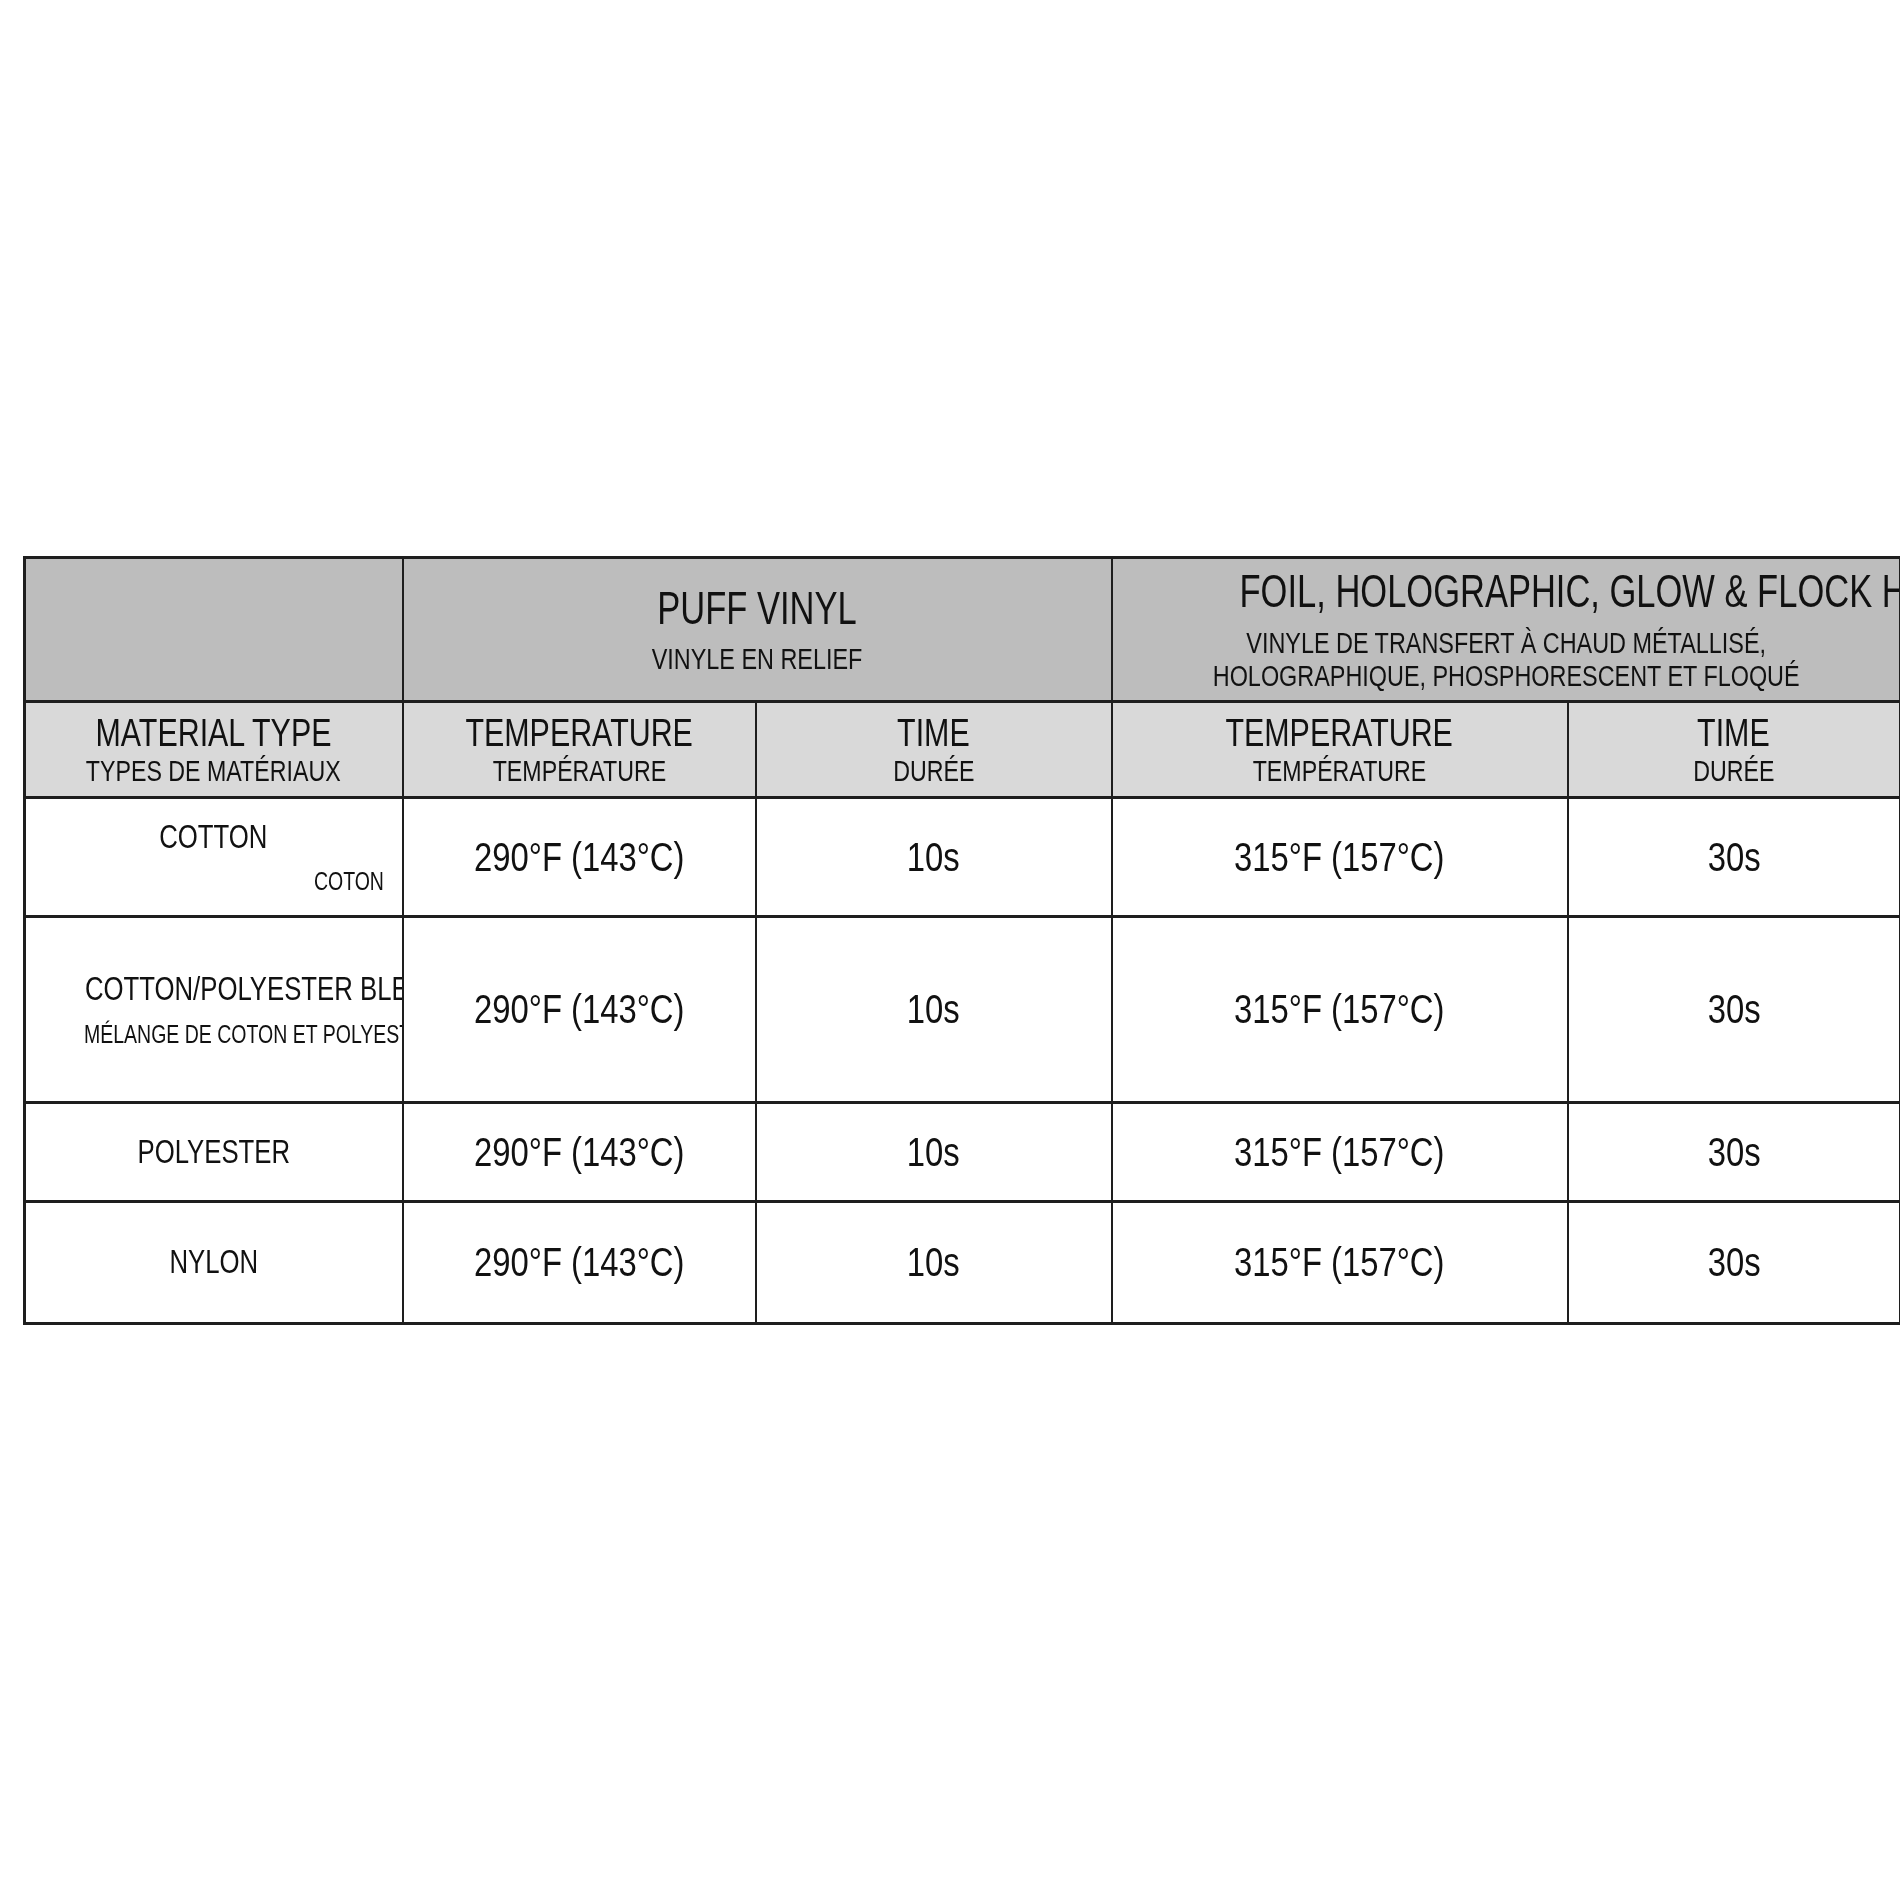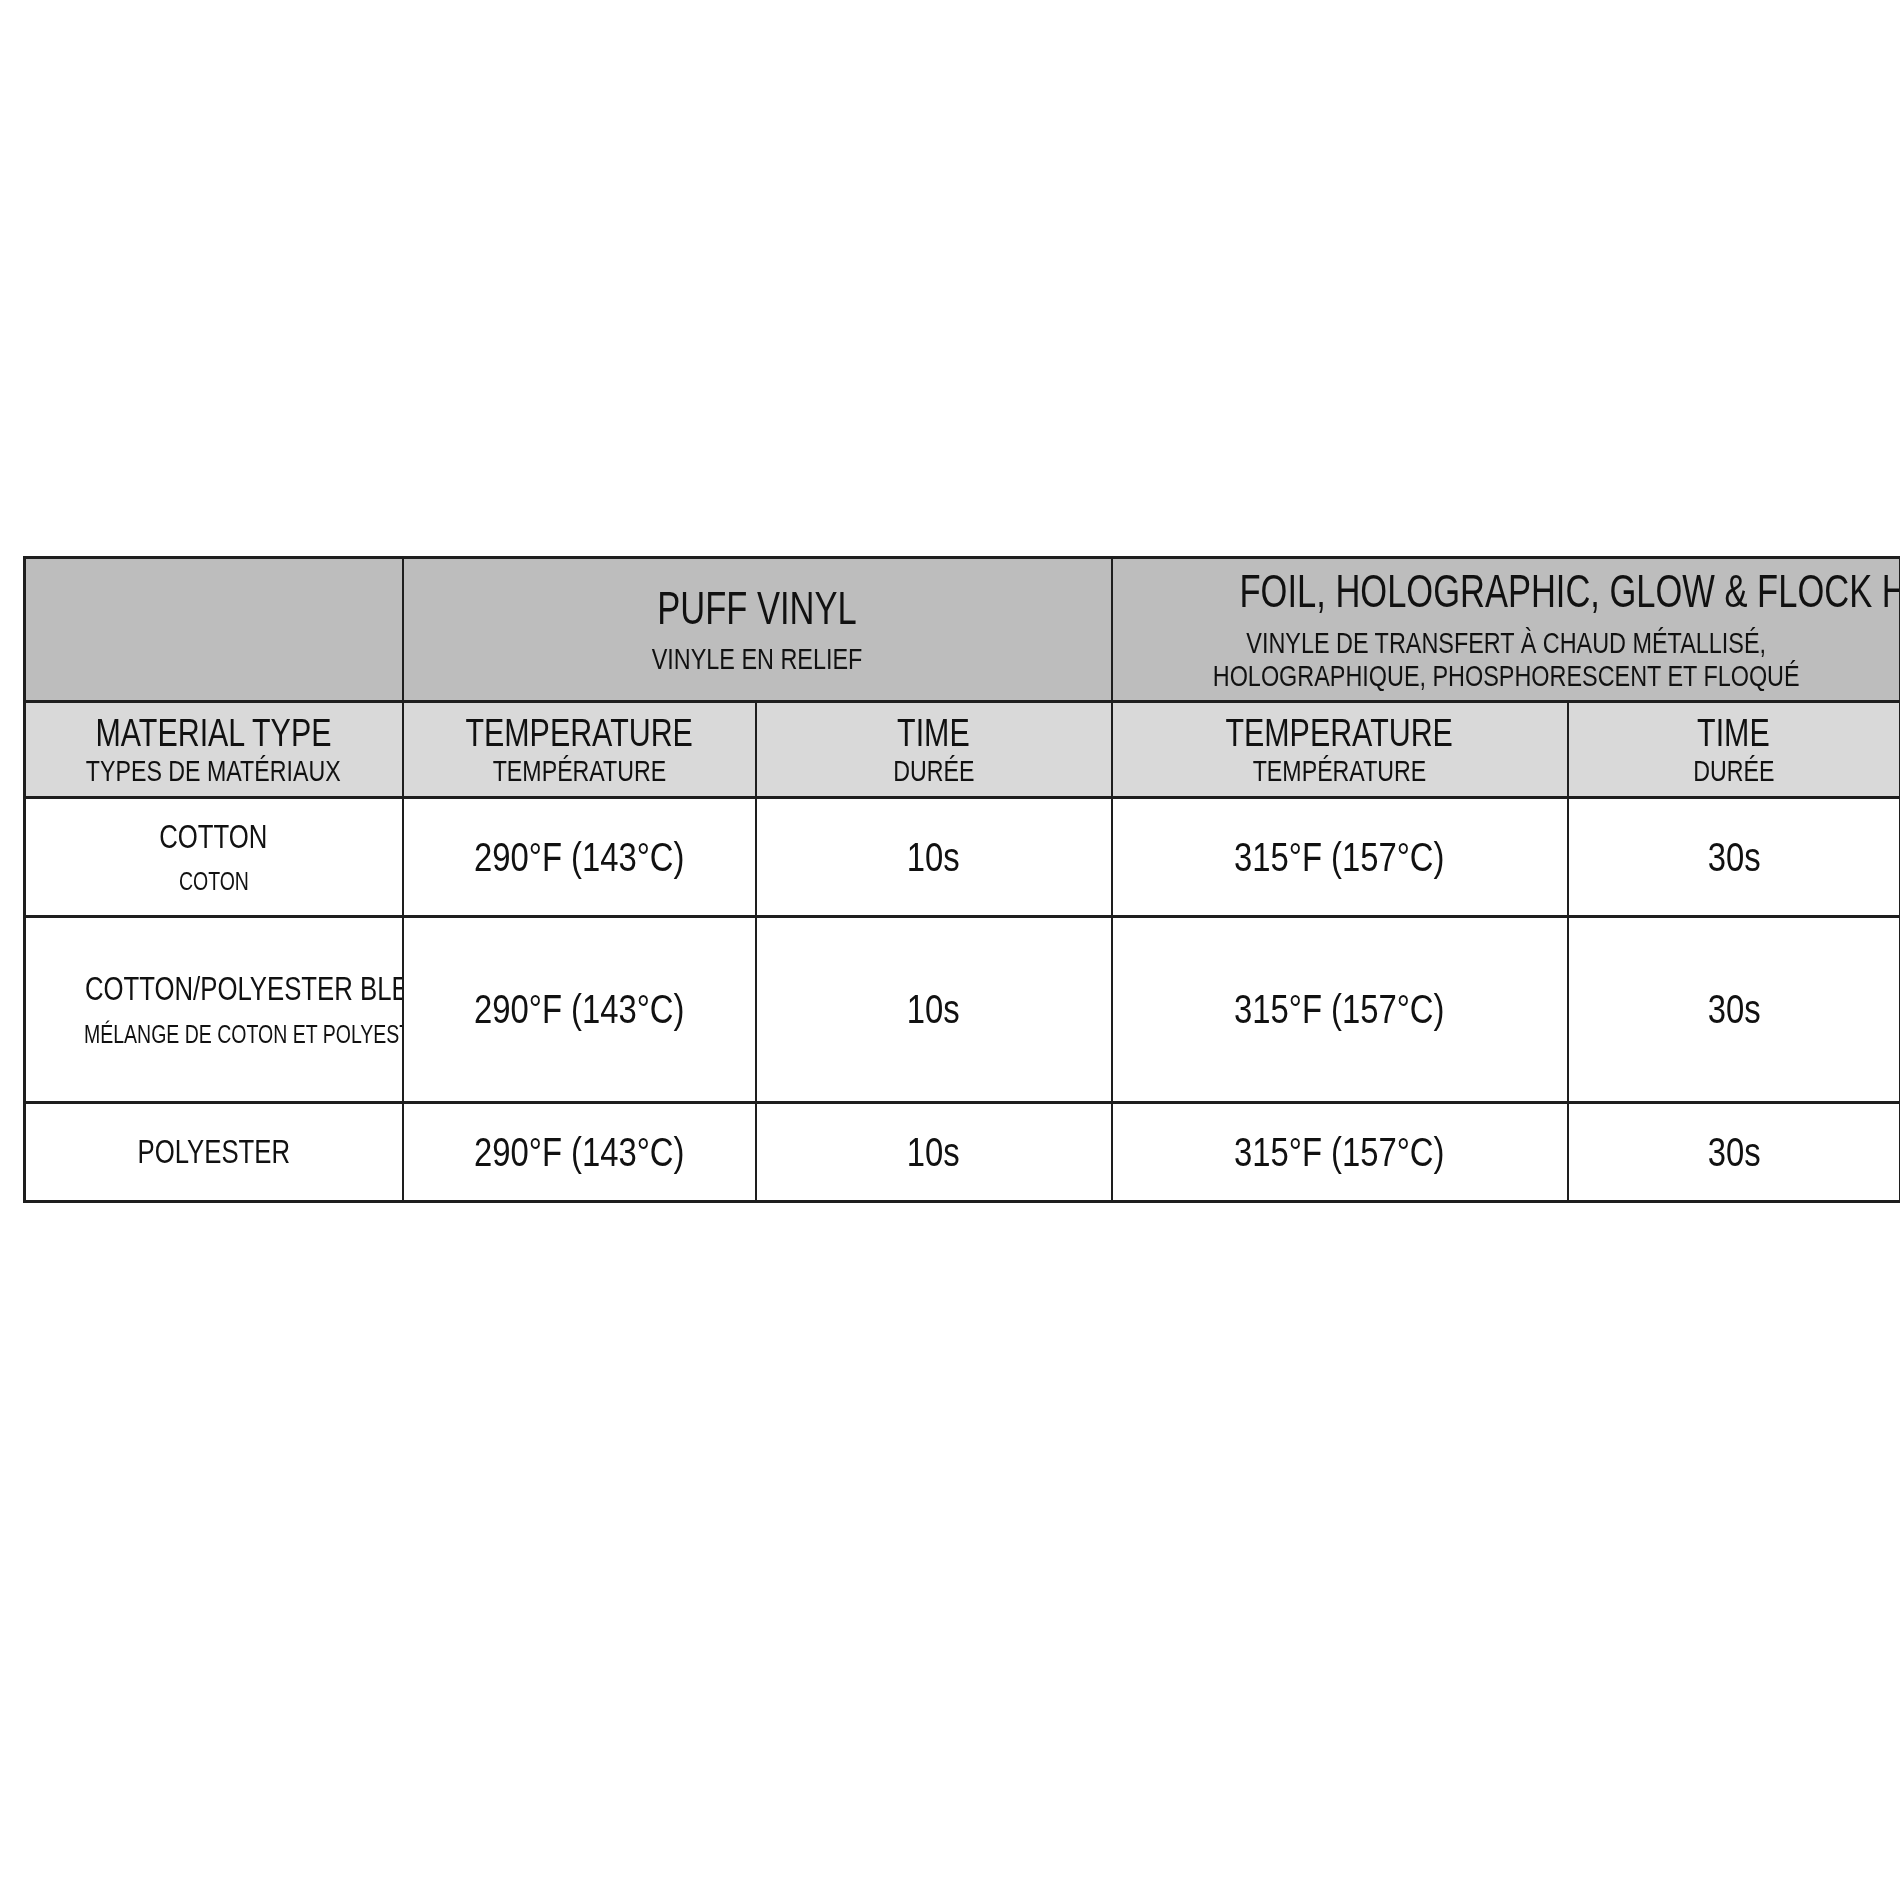--- a/index.html
+++ b/index.html
@@ -60,21 +60,21 @@
   .g-title .tx { font-size: 46px; transform: scaleX(0.75); }
   .g-sub       { margin-top: 8px; }
   .g-sub .tx   { font-size: 30px; }
   .g-sub2 .tx  { font-size: 30px; }
   
   .c-main .tx { font-size: 38px; transform: scaleX(0.80); }
   .c-sub .tx  { font-size: 29px; transform: scaleX(0.80); }
   
   .v-main .tx { font-size: 40px; transform: scaleX(0.82); }
   .m-main .tx { font-size: 33px; }
-  .m-sub      { margin-top: 12px; }
+  .m-sub      { margin-top: 12px; text-align: right; }
   .m-sub .tx  { font-size: 25px; }
 </style>
 </head>
 <body>
 
 <div class="page">
   <table class="heat-table">
     <colgroup>
       <col style="width:378px">
       <col style="width:353px">
@@ -170,15 +170,33 @@
             <div class="ln v-main"><span class="tx">10s</span></div>
           </td>
       <td>
             <div class="ln v-main"><span class="tx">315°F (157°C)</span></div>
           </td>
       <td>
             <div class="ln v-main"><span class="tx">30s</span></div>
           </td>
     </tr>
 
+    <tr class="r-nylon">
+      <td>
+        <div class="ln m-main"><span class="tx">NYLON</span></div>
+
+      </td>
+      <td>
+            <div class="ln v-main"><span class="tx">290°F (143°C)</span></div>
+          </td>
+      <td>
+            <div class="ln v-main"><span class="tx">10s</span></div>
+          </td>
+      <td>
+            <div class="ln v-main"><span class="tx">315°F (157°C)</span></div>
+          </td>
+      <td>
+            <div class="ln v-main"><span class="tx">30s</span></div>
+          </td>
+    </tr>
   </tbody>
     </table>
 </div>
 
 </body></html>

